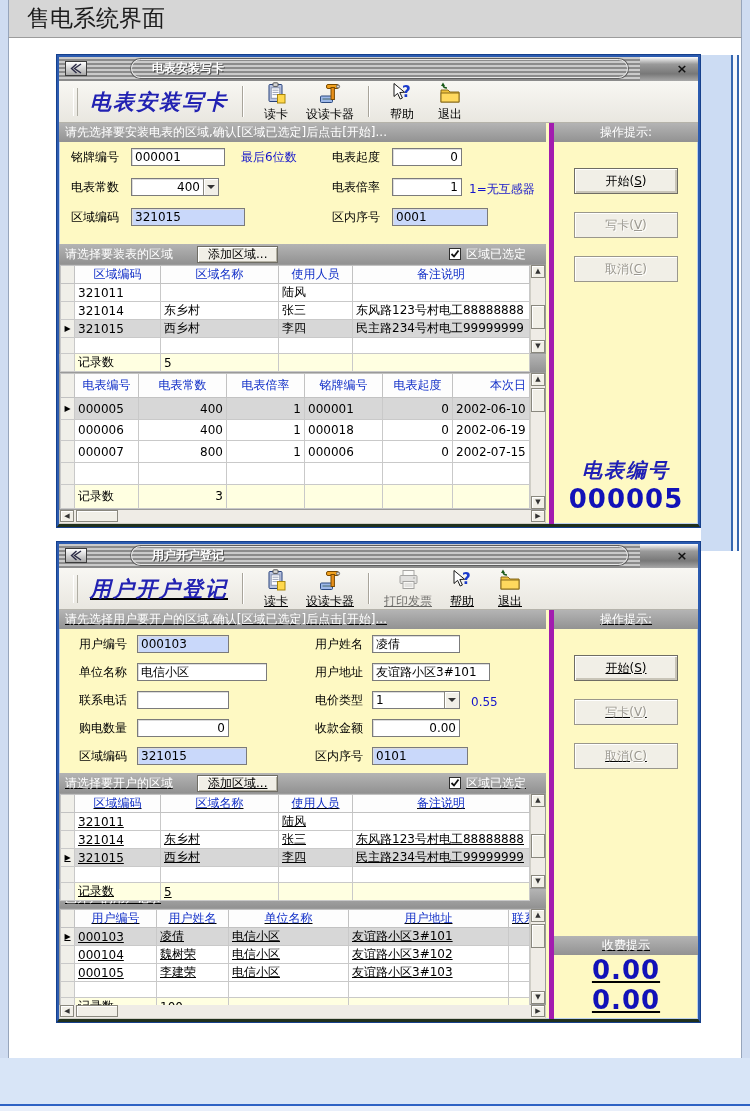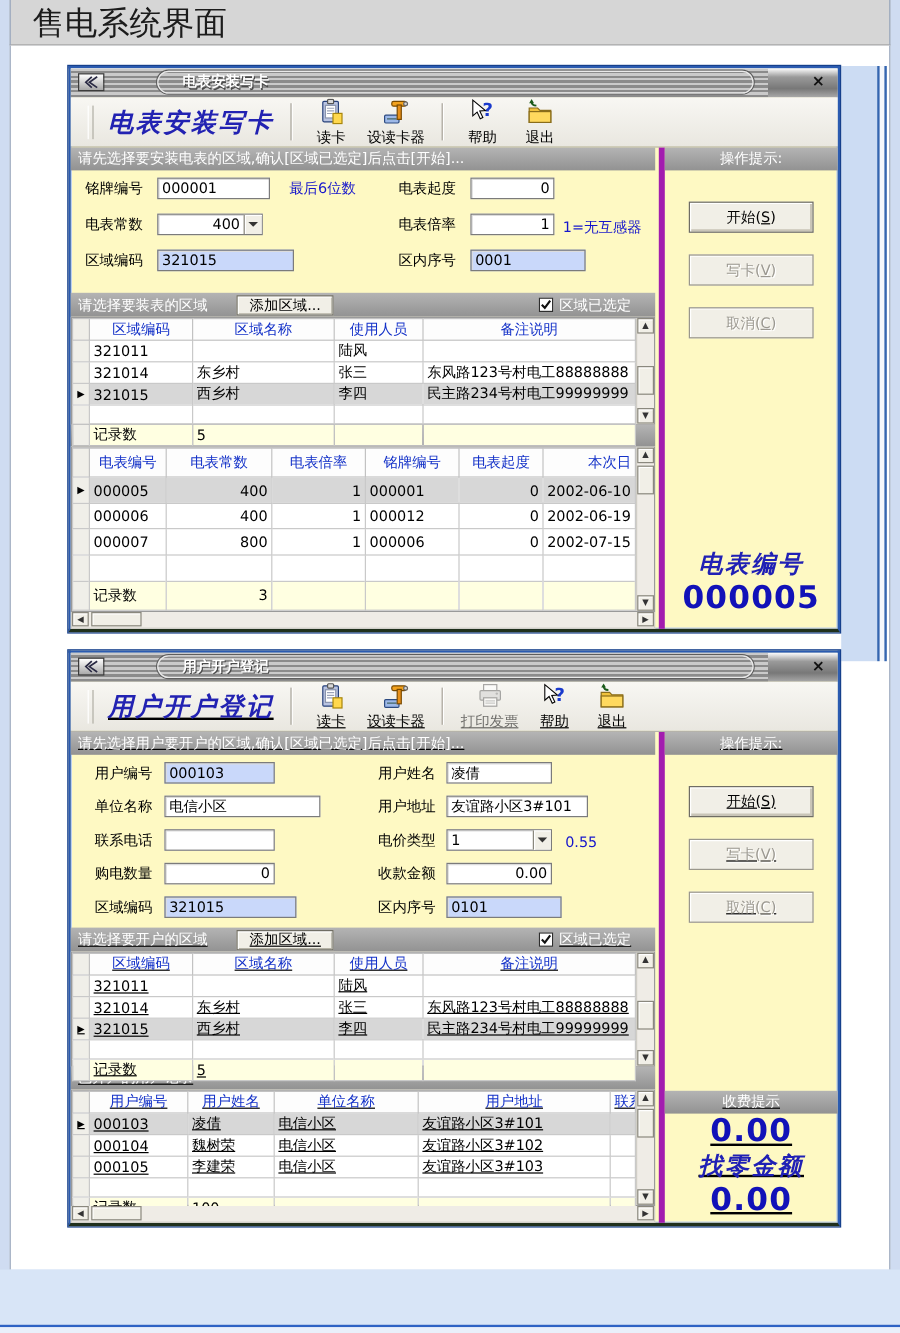--- a/index.html
+++ b/index.html
@@ -5,21 +5,21 @@
   * { box-sizing: border-box; }
   html,body { margin:0; padding:0; }
   body {
     width:750px; height:1111px; position:relative; overflow:hidden;
     background:#cfdcf1; font-family:"DejaVu Sans","Liberation Sans",sans-serif;
     font-size:12px; color:#000;
   }
   .page-header {
     position:absolute; left:8px; top:0; width:734px; height:38px;
     background:#d6d6d6; border:1px solid #97a5bb; border-top:none; border-bottom:1px solid #9c9c9c;
-    display:flex; align-items:center; padding-left:18px; font-size:27px; color:#1c1c1c;
+    display:flex; align-items:center; padding-left:18px; font-size:23px; color:#1c1c1c;
   }
   .card {
     position:absolute; left:8px; top:38px; width:734px; height:1020px;
     background:#ffffff; border-left:1px solid #97a5bb; border-right:1px solid #97a5bb;
   }
   .footer-band { position:absolute; left:0; top:1058px; width:750px; height:46px; background:#d8e5f7; }
   .footer-line { position:absolute; left:0; top:1104px; width:750px; height:2px; background:#2e62c4; }
   .footer-rest { position:absolute; left:0; top:1106px; width:750px; height:5px; background:#e9effa; }
   .deskstrip { position:absolute; left:701px; top:55px; width:30px; height:496px; background:#ccdcf3; }
   .frame-edge { position:absolute; left:731px; top:55px; width:8px; height:496px;
@@ -344,21 +344,21 @@
             <td class="num">1</td>
             <td>000001</td>
             <td class="num">0</td>
             <td>2002-06-10</td>
           </tr>
           <tr>
             <td class="corner"></td>
             <td>000006</td>
             <td class="num">400</td>
             <td class="num">1</td>
-            <td>000012</td>
+            <td>000018</td>
             <td class="num">0</td>
             <td>2002-06-19</td>
           </tr>
           <tr>
             <td class="corner"></td>
             <td>000007</td>
             <td class="num">800</td>
             <td class="num">1</td>
             <td>000006</td>
             <td class="num">0</td>
@@ -709,17 +709,16 @@
       <div class="pbtn gap disabled">
         <span>取消(</span>
           <u>C</u>
           <span>)</span>
       </div>
       <div class="spacer"></div>
       <div class="strip center">
         <span>收费提示</span>
       </div>
       <div class="accent-value">0.00</div>
-      <div class="accent-label">找零金额</div>
       <div class="accent-value" style="margin-bottom:4px">0.00</div>
     </div>
   </div>
 </div>
 
 </body></html>

